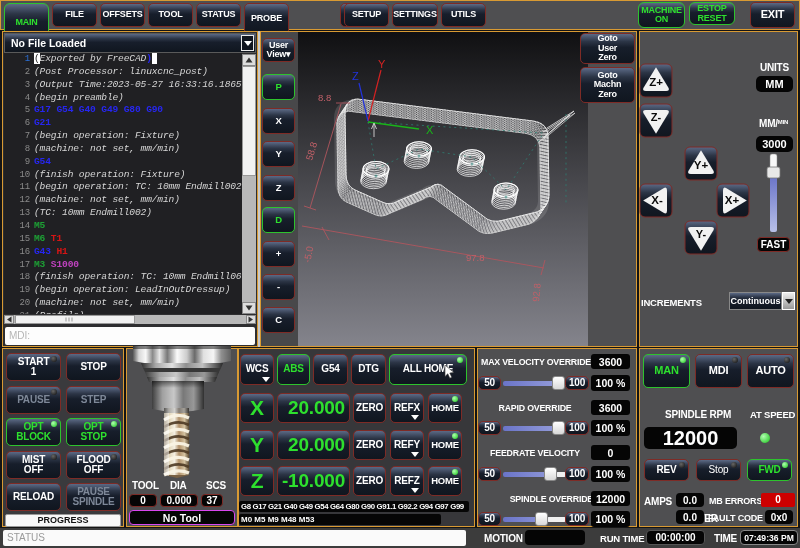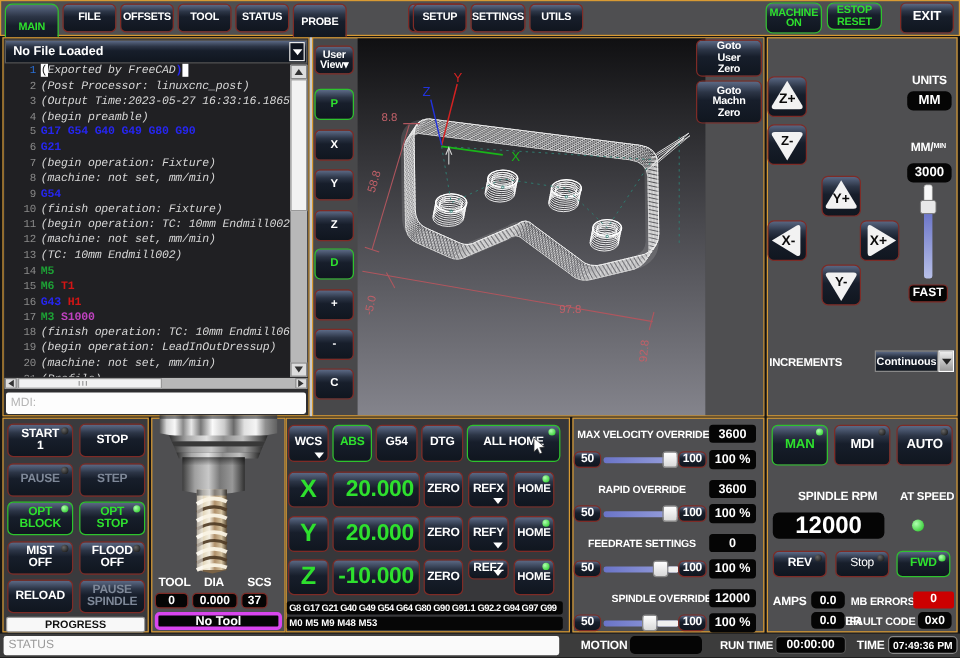--- a/index.html
+++ b/index.html
@@ -325,45 +325,45 @@
 </g>
 <path d="M 37,62 L 42,62 L 42,130 L 37,129 Z" fill="#fff" opacity="0.5"></path>
 <rect x="37" y="62" width="25" height="5" fill="url(#metal3)" opacity="0.8"></rect>
 </svg>
 <div class="lbl" style="left:132px;top:480px;">TOOL</div>
 <div class="lbl" style="left:170px;top:480px;">DIA</div>
 <div class="lbl" style="left:206px;top:480px;">SCS</div>
 <div class="blk" style="left:129px;top:494px;width:28px;height:13px;font-size:10px;border:1px solid #7e2b26;">0</div>
 <div class="blk" style="left:160px;top:494px;width:38px;height:13px;font-size:10px;border:1px solid #7e2b26;">0.000</div>
 <div class="blk" style="left:201px;top:494px;width:22px;height:13px;font-size:10px;border:1px solid #7e2b26;">37</div>
-<div class="blk" style="left:129px;top:510px;width:106px;height:15px;font-size:10.5px;border:3px solid #d946ef;">No Tool</div>
+<div class="blk" style="left:129px;top:510px;width:106px;height:15px;font-size:10.5px;border:1px solid #d946ef;">No Tool</div>
 
 <div class="panel" style="left:238px;top:348px;width:237px;height:179px;background:#37373a;"></div>
 <div class="btn" style="left:240px;top:354px;width:34px;height:31px;">WCS<b style="position:absolute;right:3px;bottom:2px;width:0;height:0;border-left:4px solid transparent;border-right:4px solid transparent;border-top:5px solid #fff;"></b></div>
 <div class="btn grn" style="left:277px;top:354px;width:33px;height:31px;">ABS</div>
 <div class="btn" style="left:313px;top:354px;width:35px;height:31px;">G54</div>
 <div class="btn" style="left:351px;top:354px;width:35px;height:31px;">DTG</div>
 <div class="btn grn" style="left:389px;top:354px;width:78px;height:31px;color:#fff !important;">ALL HOME<i class="dot on"></i></div>
 <div class="btn" style="left:240px;top:393px;width:34px;height:30px;font-size:21px;color:#2ee02e;">X</div>
 <div class="btn" style="left:277px;top:393px;width:73px;height:30px;font-size:19px;color:#2ee02e;justify-content:flex-end;padding-right:4px;">20.000</div>
 <div class="btn" style="left:353px;top:393px;width:33px;height:30px;">ZERO</div>
 <div class="btn" style="left:390px;top:393px;width:34px;height:30px;">REFX<b style="position:absolute;right:4px;bottom:2px;width:0;height:0;border-left:4px solid transparent;border-right:4px solid transparent;border-top:5px solid #fff;"></b></div>
 <div class="btn" style="left:428px;top:393px;width:34px;height:30px;font-size:9.5px;">HOME<i class="dot on" style="width:6px;height:6px;top:2px;right:3px;"></i></div>
 <div class="btn" style="left:240px;top:430px;width:34px;height:30px;font-size:21px;color:#2ee02e;">Y</div>
 <div class="btn" style="left:277px;top:430px;width:73px;height:30px;font-size:19px;color:#2ee02e;justify-content:flex-end;padding-right:4px;">20.000</div>
 <div class="btn" style="left:353px;top:430px;width:33px;height:30px;">ZERO</div>
 <div class="btn" style="left:390px;top:430px;width:34px;height:30px;">REFY<b style="position:absolute;right:4px;bottom:2px;width:0;height:0;border-left:4px solid transparent;border-right:4px solid transparent;border-top:5px solid #fff;"></b></div>
 <div class="btn" style="left:428px;top:430px;width:34px;height:30px;font-size:9.5px;">HOME<i class="dot on" style="width:6px;height:6px;top:2px;right:3px;"></i></div>
 <div class="btn" style="left:240px;top:466px;width:34px;height:30px;font-size:21px;color:#2ee02e;">Z</div>
 <div class="btn" style="left:277px;top:466px;width:73px;height:30px;font-size:19px;color:#2ee02e;justify-content:flex-end;padding-right:4px;">-10.000</div>
 <div class="btn" style="left:353px;top:466px;width:33px;height:30px;">ZERO</div>
-<div class="btn" style="left:390px;top:466px;width:34px;height:17px;">REFZ<b style="position:absolute;right:4px;bottom:2px;width:0;height:0;border-left:4px solid transparent;border-right:4px solid transparent;border-top:5px solid #fff;"></b></div>
+<div class="btn" style="left:390px;top:466px;width:34px;height:30px;">REFZ<b style="position:absolute;right:4px;bottom:2px;width:0;height:0;border-left:4px solid transparent;border-right:4px solid transparent;border-top:5px solid #fff;"></b></div>
 <div class="btn" style="left:428px;top:466px;width:34px;height:30px;font-size:9.5px;">HOME<i class="dot on" style="width:6px;height:6px;top:2px;right:3px;"></i></div>
 <div class="ab" style="left:239px;top:501px;width:230px;height:11px;background:#060606;border-radius:2px;color:#fff;font-weight:bold;font-size:7.8px;line-height:11px;padding-left:2px;letter-spacing:-0.35px;white-space:nowrap;">G8 G17 G21 G40 G49 G54 G64 G80 G90 G91.1 G92.2 G94 G97 G99</div>
-<div class="ab" style="left:239px;top:514px;width:230px;height:11px;background:#060606;border-radius:2px;color:#fff;font-weight:bold;font-size:8px;line-height:11px;padding-left:2px;white-space:nowrap;">M0 M5 M9 M48 M53</div>
+<div class="ab" style="left:239px;top:514px;width:202px;height:11px;background:#060606;border-radius:2px;color:#fff;font-weight:bold;font-size:8px;line-height:11px;padding-left:2px;white-space:nowrap;">M0 M5 M9 M48 M53</div>
 <svg class="ab" style="left:444px;top:365px;" width="11" height="15" viewBox="0 0 11 15">
     <path d="M 1,0 L 1,11.5 L 3.8,8.8 L 5.8,13.2 L 7.8,12.3 L 5.8,8 L 9.8,7.5 Z" fill="#fff" stroke="#333" stroke-width="0.6"></path>
   </svg>
 
 <div class="panel" style="left:477px;top:348px;width:160px;height:179px;background:#4f4f51;"></div>
 <div class="lbl" style="left:481px;top:357px;width:108px;text-align:center;font-size:8.8px;">MAX VELOCITY OVERRIDE</div>
 <div class="blk" style="left:591px;top:354px;width:39px;height:15px;font-size:10.5px;border-radius:3px;">3600</div>
 <div class="btn" style="left:478px;top:376px;width:23px;height:14px;">50</div>
 <div class="ab" style="left:503px;top:380.5px;width:63px;height:5px;border-radius:2px;background:linear-gradient(90deg,#6a74c8,#9aa2dc);"></div>
 <div class="ab" style="left:564px;top:380.5px;width:2px;height:5px;border-radius:2px;background:#f0f0f0;"></div>
@@ -371,21 +371,21 @@
 <div class="btn" style="left:565px;top:376px;width:24px;height:14px;">100</div>
 <div class="blk" style="left:591px;top:375px;width:39px;height:16px;font-size:10.5px;border-radius:3px;">100 %</div>
 <div class="lbl" style="left:481px;top:403px;width:108px;text-align:center;font-size:8.8px;">RAPID OVERRIDE</div>
 <div class="blk" style="left:591px;top:400px;width:39px;height:15px;font-size:10.5px;border-radius:3px;">3600</div>
 <div class="btn" style="left:478px;top:421px;width:23px;height:14px;">50</div>
 <div class="ab" style="left:503px;top:425.5px;width:63px;height:5px;border-radius:2px;background:linear-gradient(90deg,#6a74c8,#9aa2dc);"></div>
 <div class="ab" style="left:564px;top:425.5px;width:2px;height:5px;border-radius:2px;background:#f0f0f0;"></div>
 <div class="ab" style="left:552px;top:421px;width:13px;height:14px;border-radius:3px;background:linear-gradient(180deg,#fff,#d8d8d8);border:1px solid #888;"></div>
 <div class="btn" style="left:565px;top:421px;width:24px;height:14px;">100</div>
 <div class="blk" style="left:591px;top:420px;width:39px;height:16px;font-size:10.5px;border-radius:3px;">100 %</div>
-<div class="lbl" style="left:481px;top:448px;width:108px;text-align:center;font-size:8.8px;">FEEDRATE SETTINGS</div>
+<div class="lbl" style="left:481px;top:448px;width:108px;text-align:center;font-size:8.8px;">FEEDRATE VELOCITY</div>
 <div class="blk" style="left:591px;top:445px;width:39px;height:15px;font-size:10.5px;border-radius:3px;">0</div>
 <div class="btn" style="left:478px;top:467px;width:23px;height:14px;">50</div>
 <div class="ab" style="left:503px;top:471.5px;width:63px;height:5px;border-radius:2px;background:linear-gradient(90deg,#6a74c8,#9aa2dc);"></div>
 <div class="ab" style="left:556px;top:471.5px;width:10px;height:5px;border-radius:2px;background:#f0f0f0;"></div>
 <div class="ab" style="left:544px;top:467px;width:13px;height:14px;border-radius:3px;background:linear-gradient(180deg,#fff,#d8d8d8);border:1px solid #888;"></div>
 <div class="btn" style="left:565px;top:467px;width:24px;height:14px;">100</div>
 <div class="blk" style="left:591px;top:466px;width:39px;height:16px;font-size:10.5px;border-radius:3px;">100 %</div>
 <div class="lbl" style="left:485px;top:494px;width:108px;font-size:8.8px;">SPINDLE OVERRIDE</div>
 <div class="blk" style="left:591px;top:491px;width:39px;height:15px;font-size:10.5px;border-radius:3px;">12000</div>
 <div class="btn" style="left:478px;top:512px;width:23px;height:14px;">50</div>

